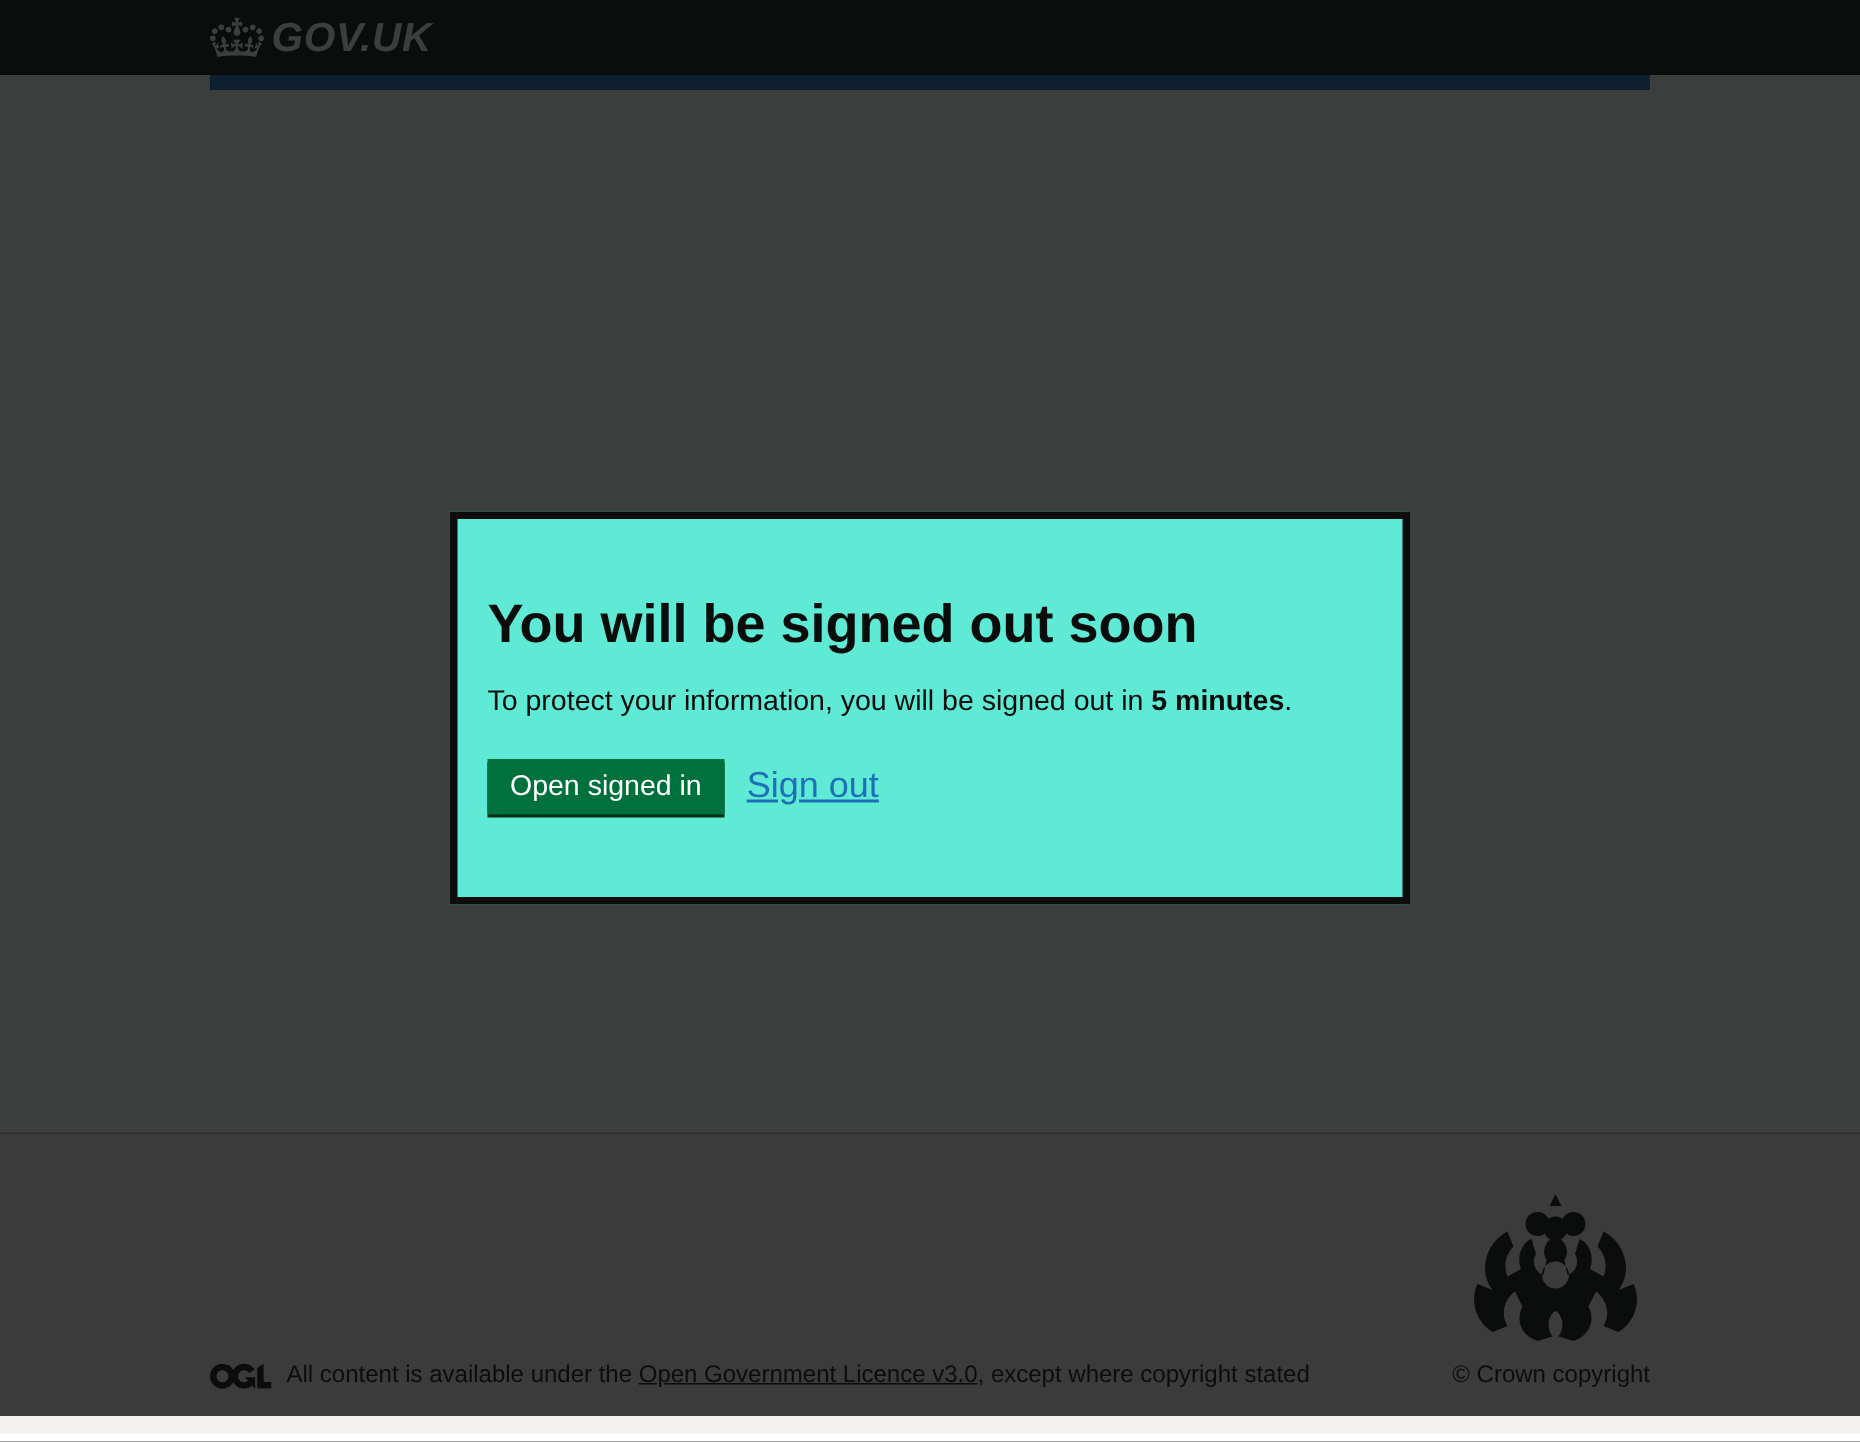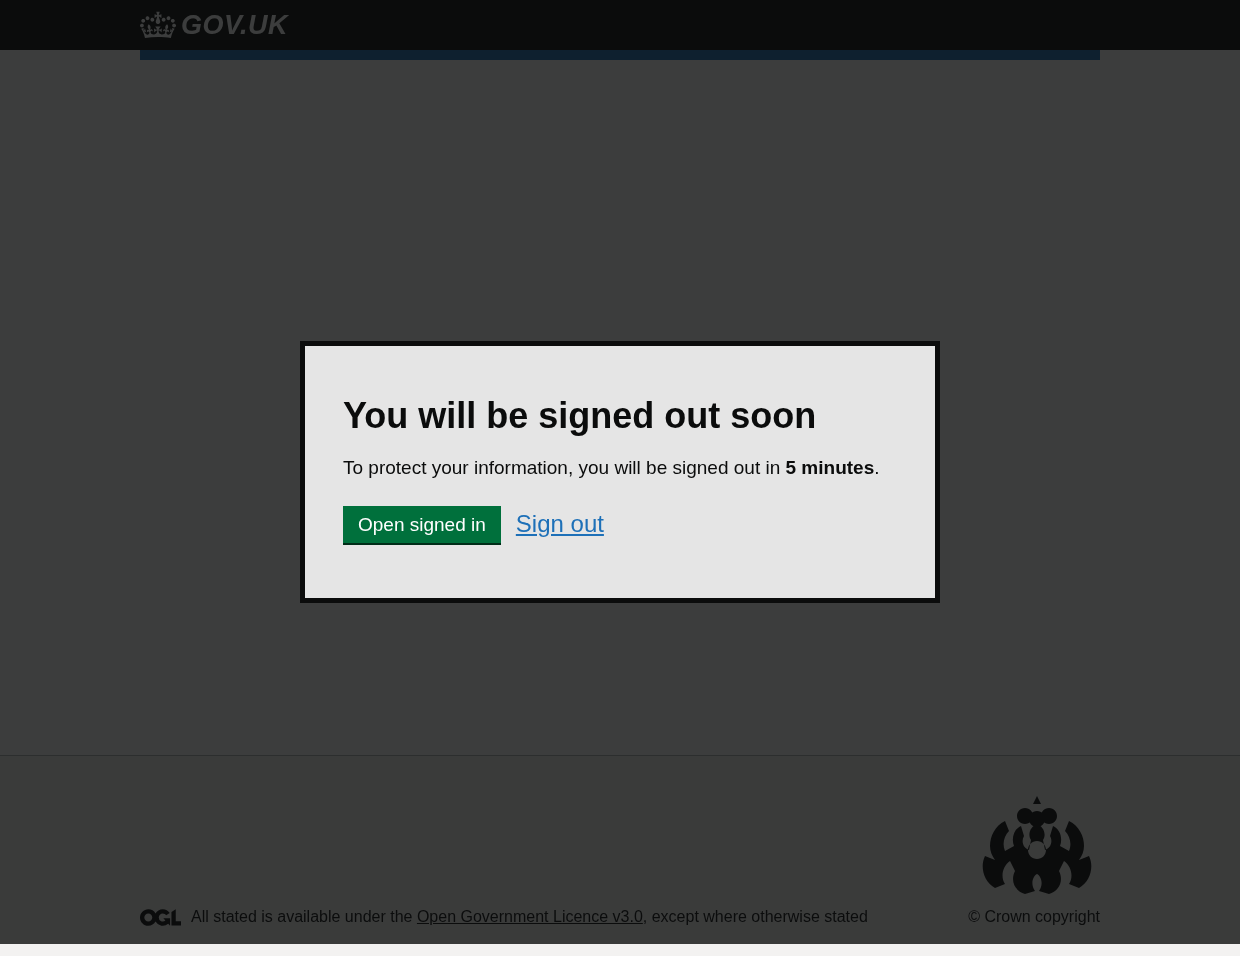--- a/index.html
+++ b/index.html
@@ -124,24 +124,24 @@
       left: 0;
       width: 100%;
       height: 944px;
       background: rgba(11, 12, 12, 0.8);
       display: flex;
       align-items: center;
       justify-content: center;
     }
     
     .modal {
-      background: #e5e5e5;
+      background: #5eead4;
       border: 5px solid #0b0c0c;
       width: 640px;
-      padding: 50px 30px 55px 38px;
+      padding: 50px 30px 55px 20px;
     }
     
     .modal-heading {
       font-size: 36px;
       font-weight: 700;
       color: #0b0c0c;
       margin-bottom: 20px;
       line-height: 1.1;
     }
     
@@ -201,21 +201,21 @@
 
 <div class="main-content"></div>
 
 <div class="footer">
   <div class="footer-inner">
     <div class="footer-left">
       <svg class="ogl-icon" viewBox="0 0 483.2 195.7" fill="#0b0c0c">
         <path d="M421.5 142.8V.1l-50.7 32.3v161.1h112.4v-50.7zm-122.3-9.6A47.12 47.12 0 0 1 221 97.8c0-26 21.1-47.1 47.1-47.1 16.7 0 31.4 8.7 39.7 21.8l42.7-27.2A97.63 97.63 0 0 0 268.1 0c-36.5 0-68.3 20.1-85.1 49.7A98 98 0 0 0 97.8 0C43.9 0 0 43.9 0 97.8s43.9 97.8 97.8 97.8c36.5 0 68.3-20.1 85.1-49.7a97.76 97.76 0 0 0 149.6 25.4l19.4 22.2h3v-87.8h-80l24.3 27.5zM97.8 145c-26 0-47.1-21.1-47.1-47.1s21.1-47.1 47.1-47.1 47.2 21 47.2 47S123.8 145 97.8 145"></path>
       </svg>
       <span class="footer-text">
-        <span>All stated is available under the </span><a class="footer-link">Open Government Licence v3.0</a><span>, except where otherwise stated</span>
+        <span>All content is available under the </span><a class="footer-link">Open Government Licence v3.0</a><span>, except where copyright stated</span>
       </span>
     </div>
     <div class="footer-right">
       <svg class="crest-icon" viewBox="0 0 125 102" fill="#0b0c0c">
         <path d="M62 0 L58 8 L66 8 Z M50 12 C45 12 42 16 42 20 C42 24 45 28 50 28 C55 28 58 24 58 20 C58 16 55 12 50 12 Z M74 12 C69 12 66 16 66 20 C66 24 69 28 74 28 C79 28 82 24 82 20 C82 16 79 12 74 12 Z M62 15 C57 15 54 19 54 23 C54 27 57 31 62 31 C67 31 70 27 70 23 C70 19 67 15 62 15 Z M30 25 C20 30 15 40 15 50 C15 55 17 60 20 64 L10 60 C5 70 8 85 20 92 L30 88 C25 80 28 70 35 65 L40 75 C35 85 40 95 50 98 L60 95 C55 88 58 80 62 78 C66 80 69 88 64 95 L74 98 C84 95 89 85 84 75 L89 65 C96 70 99 80 94 88 L104 92 C116 85 119 70 114 60 L104 64 C107 60 109 55 109 50 C109 40 104 30 94 25 L90 35 C95 40 97 48 94 55 L85 50 C88 42 85 33 78 30 L75 40 C78 45 76 52 70 54 L68 44 C72 38 68 30 62 28 C56 30 52 38 56 44 L54 54 C48 52 46 45 49 40 L46 30 C39 33 36 42 39 50 L30 55 C27 48 29 40 34 35 Z M62 45 C67 45 71 49 71 54 C71 59 67 63 62 63 C57 63 53 59 53 54 C53 49 57 45 62 45 Z"></path>
       </svg>
       <a class="copyright-text">© Crown copyright</a>
     </div>
   </div>
 </div>

